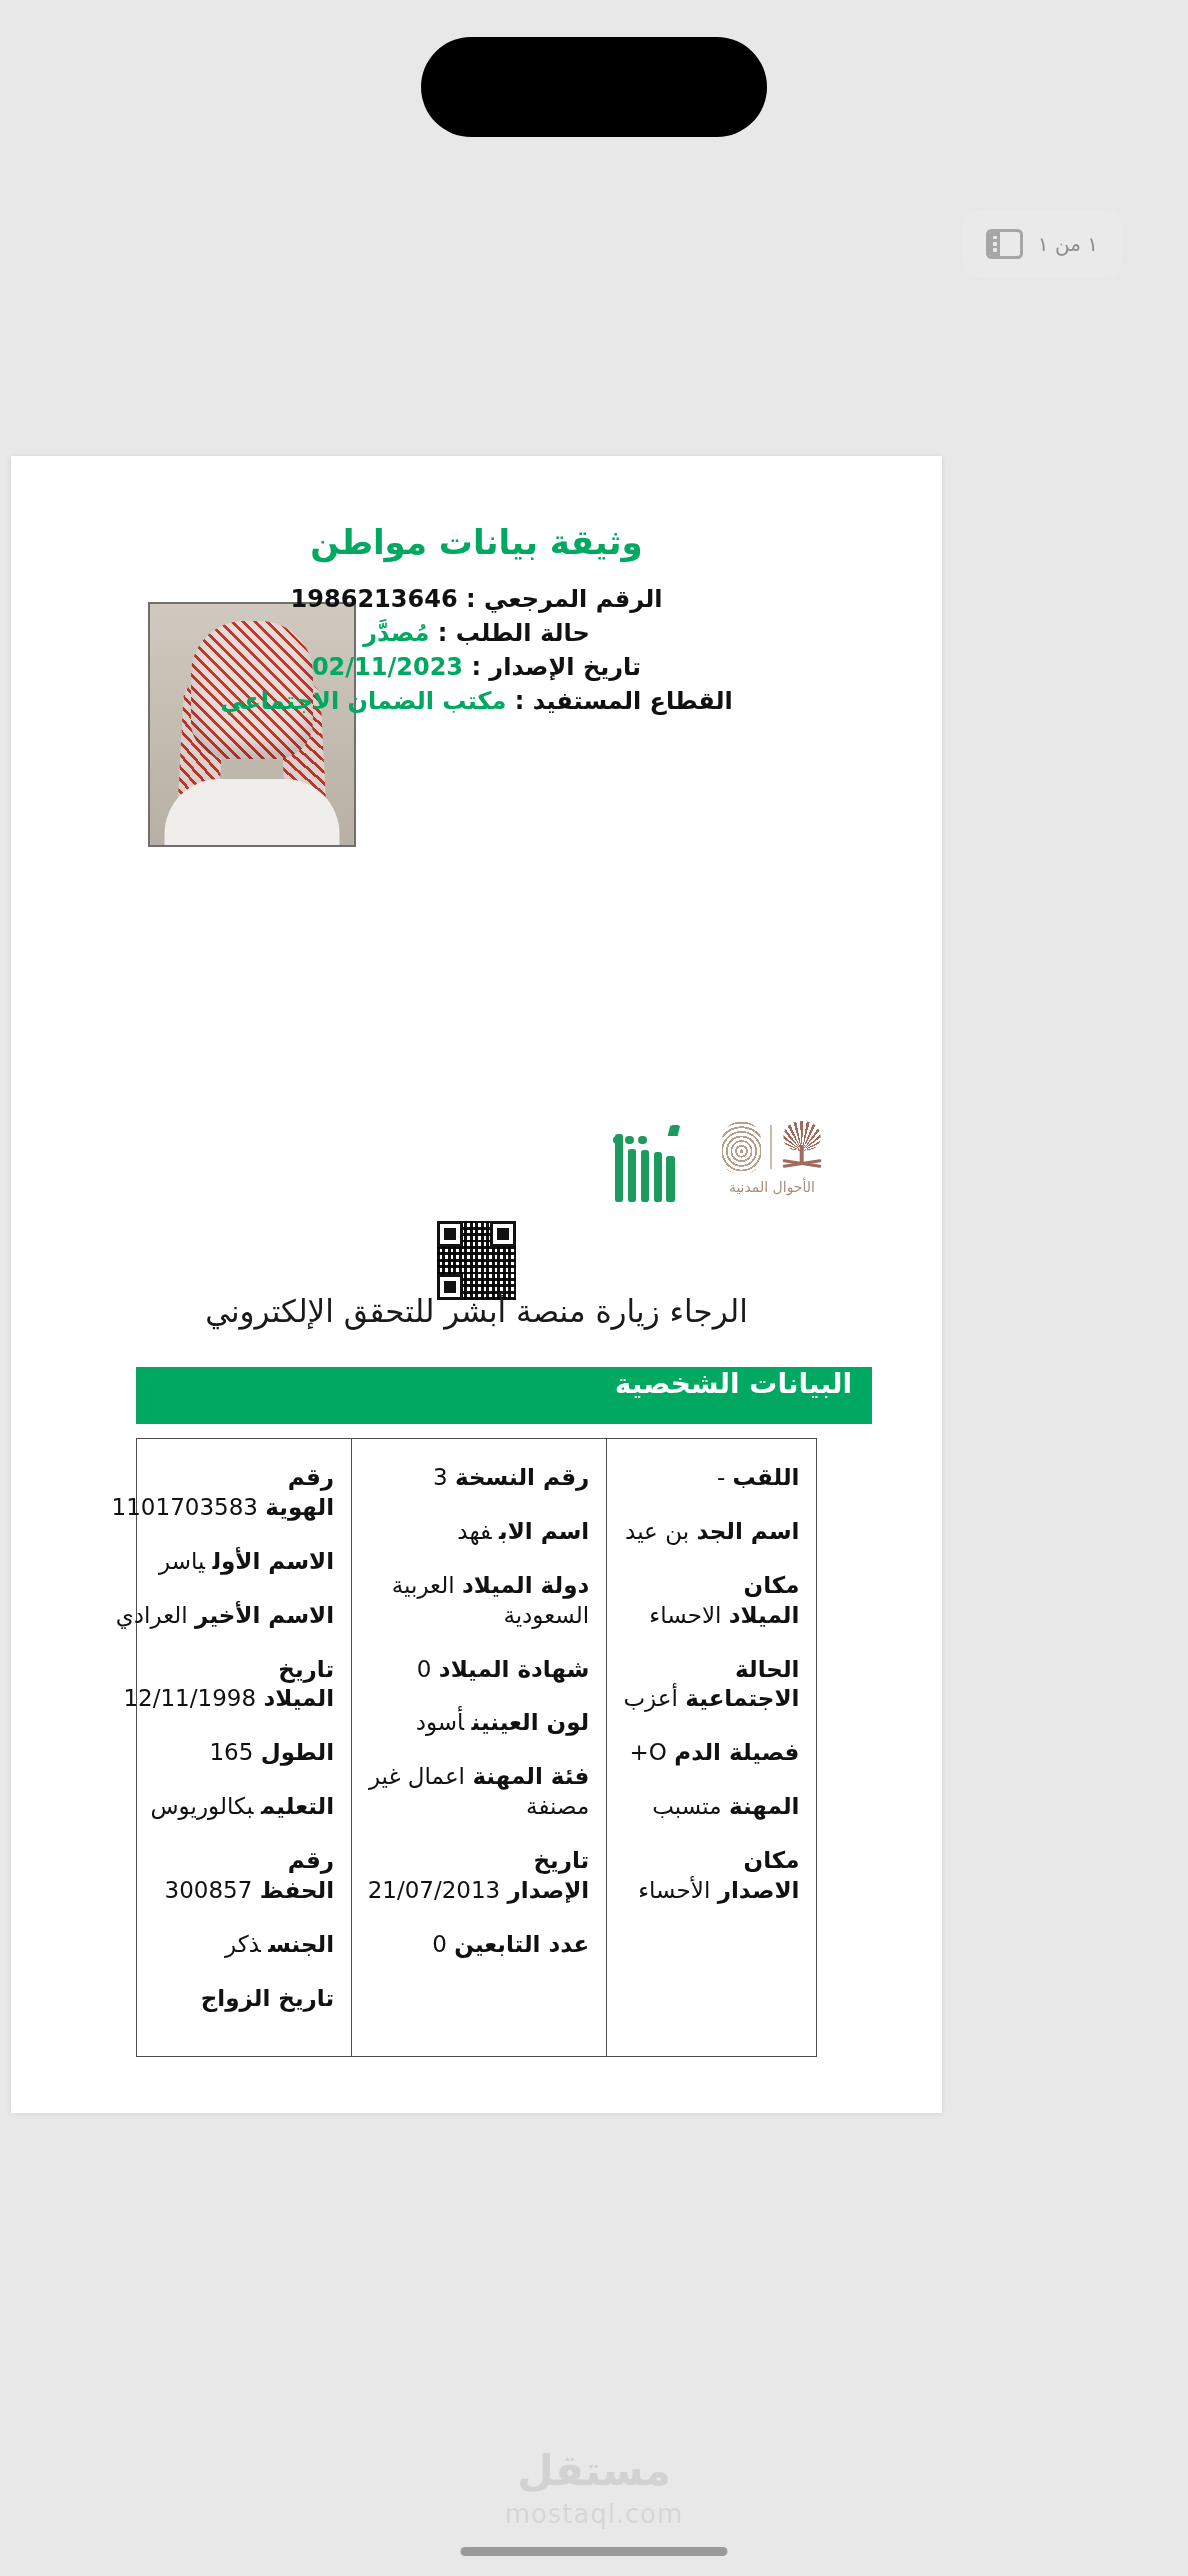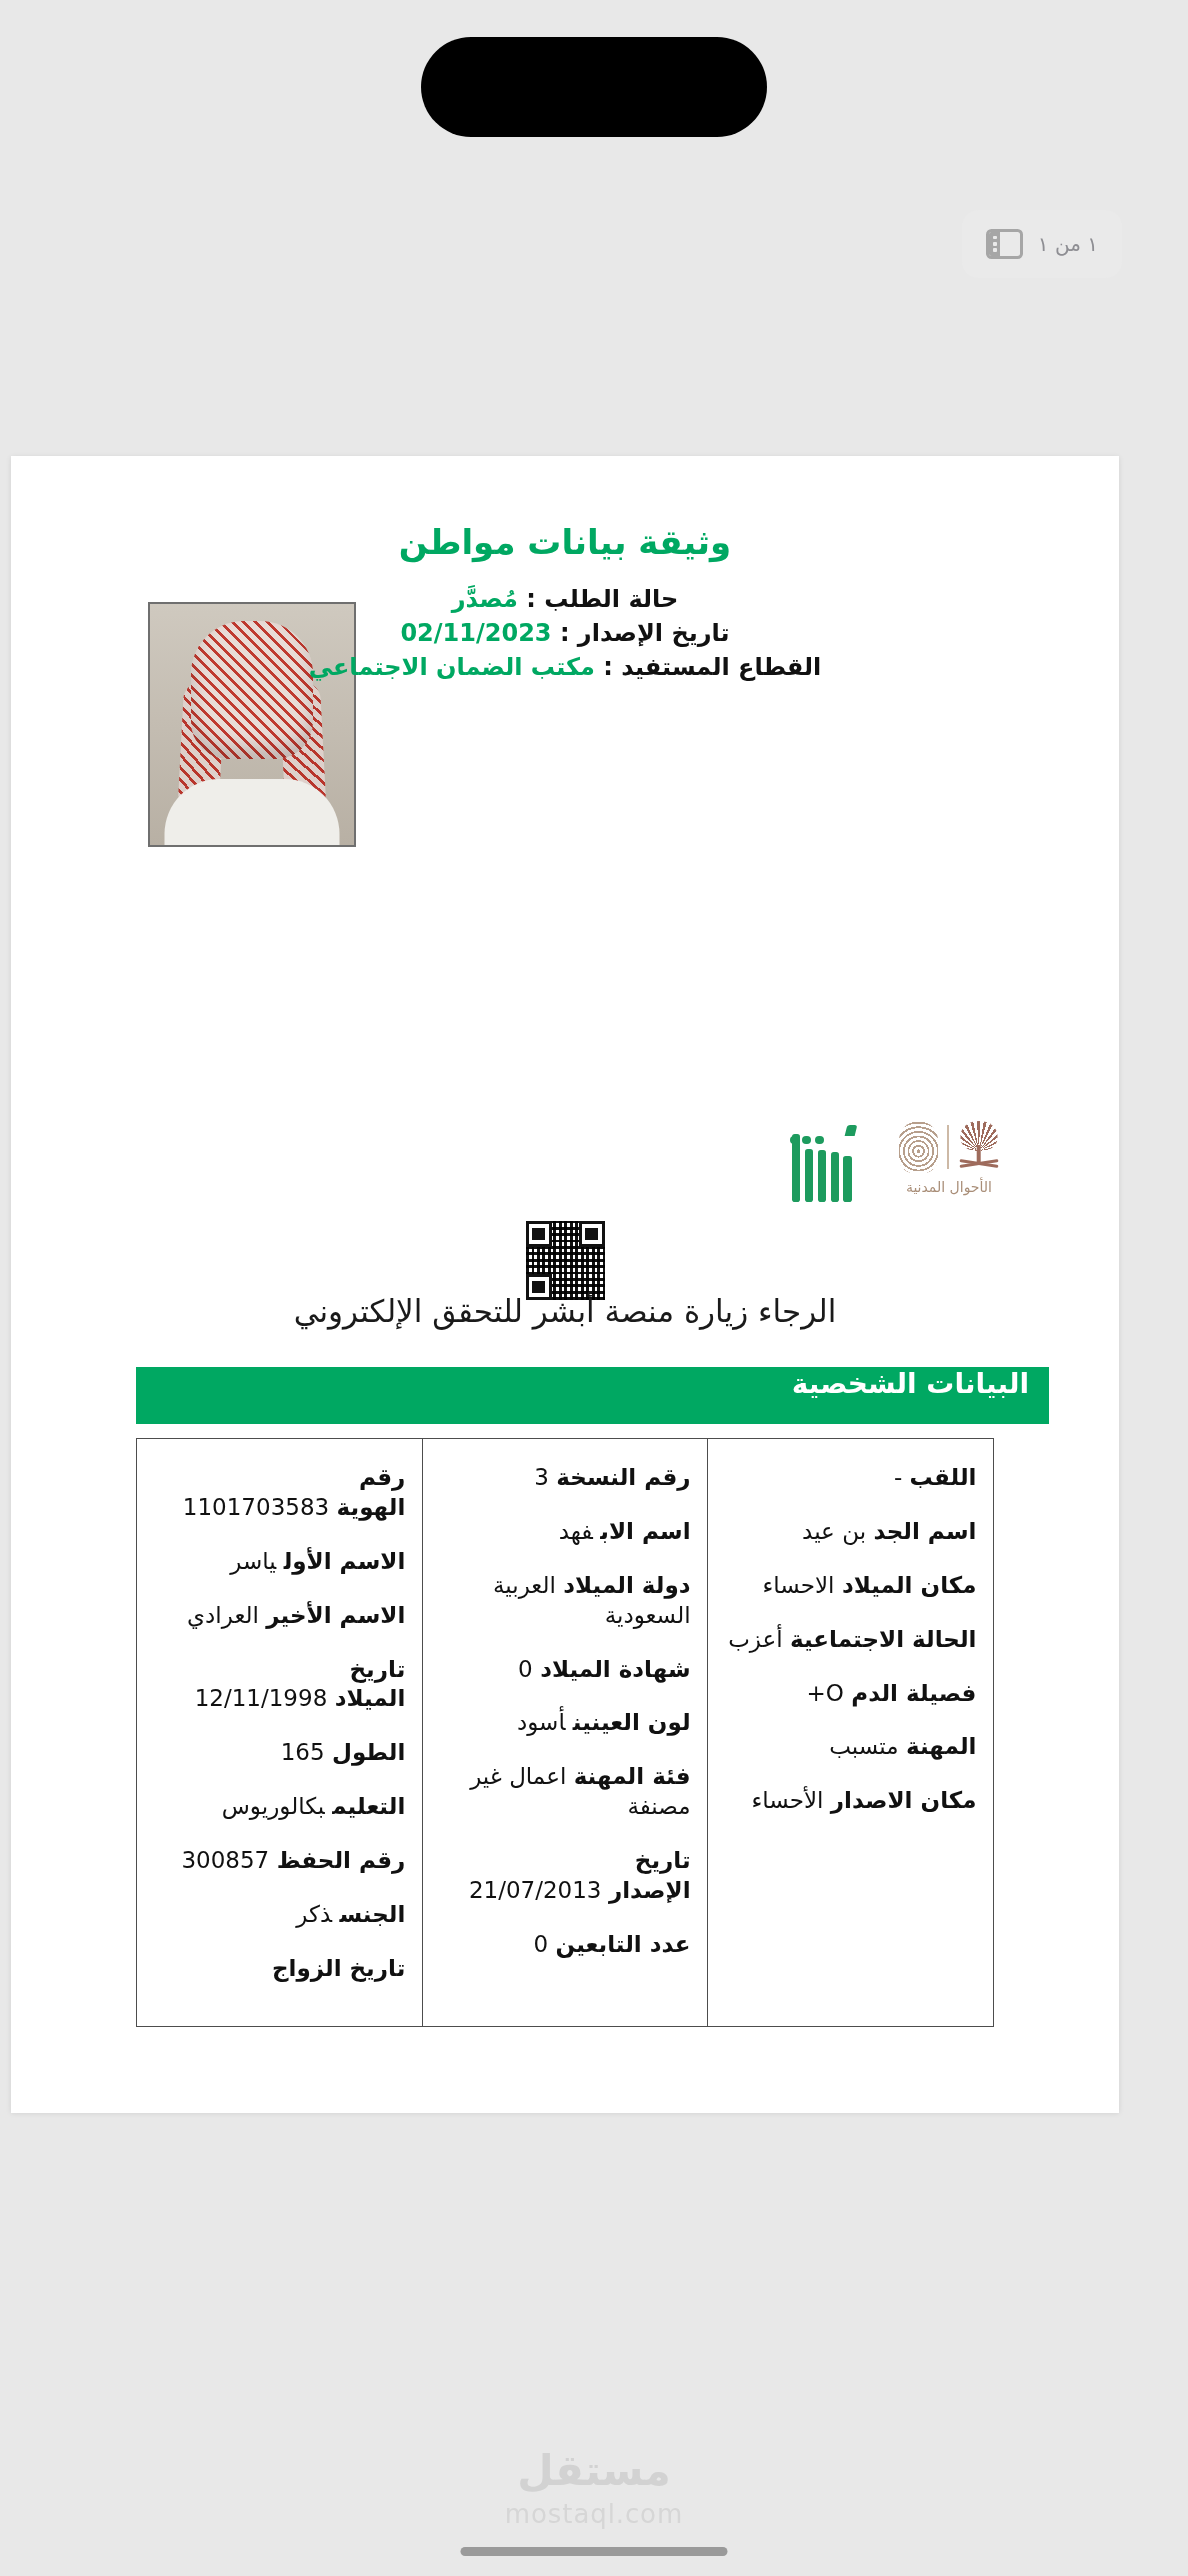--- a/index.html
+++ b/index.html
@@ -78,21 +78,21 @@
   .pages-icon .sheet {
     flex: 1;
     background: transparent;
   }
 
   
   .doc-page {
     position: absolute;
     top: 456px;
     left: 11px;
-    width: 1108px;
+    width: 931px;
     height: 1657px;
     background: #ffffff;
     box-shadow: 0 0.9px 5.5px rgba(0,0,0,0.10);
   }
 
   
   .doc-header {
     position: relative;
     height: 369px;
   }
@@ -475,20 +475,24 @@
       <div class="ghutra-side-r"></div>
       <div class="thobe"></div>
       <div class="face"></div>
       <div class="beard"></div>
       <div class="ghutra"></div>
     </div>
 
     <div class="header-text">
       <div class="doc-title">وثيقة بيانات مواطن</div>
       <div class="meta-wrap">
+        <div class="meta-line">
+          <span>الرقم المرجعي :</span>
+          <span class="val">1986213646</span>
+        </div>
         <div class="meta-line">
           <span>حالة الطلب :</span>
           <span class="val-green">مُصدَّر</span>
         </div>
         <div class="meta-line">
           <span>تاريخ الإصدار :</span>
           <span class="val-green">02/11/2023</span>
         </div>
         <div class="meta-line wrapline">
           <span>القطاع المستفيد :</span>

